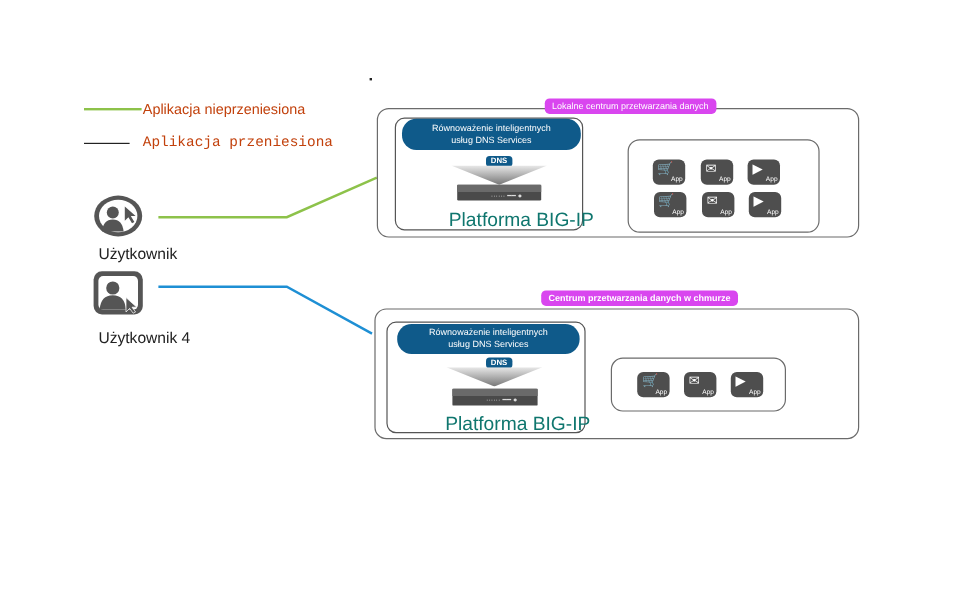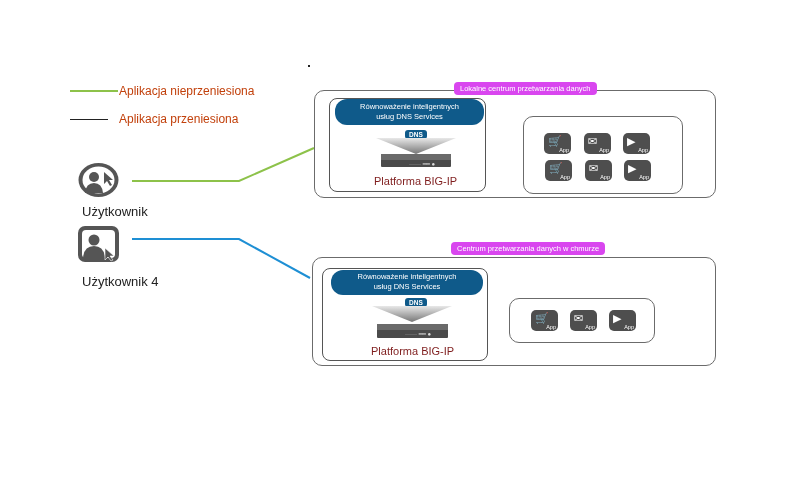--- a/index.html
+++ b/index.html
@@ -11,37 +11,37 @@
   .user-label { position:absolute; font-size:13px; color:#222; }
   svg.conn { position:absolute; left:0; top:0; width:800px; height:500px; pointer-events:none; }
   .dc-box { position:absolute; border:1.5px solid #6b6b6b; border-radius:10px; background:#fff; box-sizing:border-box; }
   .dc-title { position:absolute; background:#d946ef; color:#fff; font-size:7.5px; padding:2px 6px; border-radius:4px; white-space:nowrap; }
   .bigip-box { position:absolute; border:1.5px solid #555; border-radius:8px; background:#fff; box-sizing:border-box; }
   .dns-banner { position:absolute; background:#0f5a8a; color:#fff; font-size:7.5px; text-align:center; line-height:10px; border-radius:12px; }
   .dns-tag { position:absolute; background:#0f5a8a; color:#fff; font-size:6.5px; font-weight:bold; padding:1px 4px; border-radius:3px; }
   .server { position:absolute; background:#4a4a4a; border-radius:1px; }
   .server-top { position:absolute; left:0; right:0; top:0; height:6px; background:#6a6a6a; }
   .server-dots { position:absolute; font-size:6px; color:#ddd; letter-spacing:0; }
-  .platform-label { position:absolute; font-size:11px; color:#7f1d1d; white-space:nowrap; }
+  .platform-label { position:absolute; font-size:16px; color:#0f766e; white-space:nowrap; }
   .apps-box { position:absolute; border:1.5px solid #6b6b6b; border-radius:10px; background:#fff; box-sizing:border-box; }
   .app-tile { position:absolute; width:27px; height:21px; background:#4e4e4e; border-radius:5px; }
   .app-tile .glyph { position:absolute; left:4px; top:1px; font-size:11px; color:#fff; line-height:14px; }
   .app-tile .app-lbl { position:absolute; right:2px; bottom:1px; font-size:5.5px; color:#fff; }
   .dot-mark { position:absolute; width:2px; height:2px; background:#222; }
 </style>
 </head>
 <body>
 
 <div class="dot-mark" style="left:308px;top:65px;"></div>
 
 <div>
   <div class="legend-line" style="left:70px;top:90px;width:48px;background:#8dc24a;"></div>
   <div class="legend-text" style="left:119px;top:84px;">Aplikacja nieprzeniesiona</div>
   <div class="legend-line" style="left:70px;top:119px;width:38px;height:1px;background:#222;"></div>
-  <div class="legend-text" style="left:119px;top:112px;">Aplikacja przeniesiona</div>
+  <div class="legend-text" style="left:119px;top:112px;font-family:Liberation Mono, monospace;">Aplikacja przeniesiona</div>
 </div>
 
 <svg class="conn">
   <polyline points="132,181 239,181 314,148" fill="none" stroke="#8dc24a" stroke-width="2"></polyline>
   <polyline points="132,239 239,239 310,278" fill="none" stroke="#1e8fd4" stroke-width="2"></polyline>
 </svg>
 
 <div class="abs" style="left:77px;top:162px;width:43px;height:36px;">
   <svg width="43" height="36" viewBox="0 0 43 36">
     <ellipse cx="21.5" cy="18" rx="20" ry="17" fill="#555"></ellipse>
@@ -110,21 +110,21 @@
       <span class="glyph">✉</span>
       <span class="app-lbl">App</span>
     </div>
     <div class="app-tile" style="left: 624px; top: 160px;">
       <span class="glyph">▶</span>
       <span class="app-lbl">App</span>
     </div>
   </div>
 
 <div class="dc-box" style="left:312px;top:257px;width:404px;height:109px;"></div>
-<div class="dc-title" style="left:451px;top:242px;">Centrum przetwarzania danych w chmurze</div>
+<div class="dc-title" style="left:451px;top:242px;font-weight:bold;">Centrum przetwarzania danych w chmurze</div>
 
 <div class="bigip-box" style="left:322px;top:268px;width:166px;height:93px;"></div>
 <div class="dns-banner" style="left:331px;top:270px;width:152px;height:25px;padding-top:2px;box-sizing:border-box;">
   <div>Równoważenie inteligentnych</div>
   <div>usług DNS Services</div>
 </div>
 <div class="dns-tag" style="left:405px;top:298px;">DNS</div>
 <svg class="abs" style="left:372px;top:306px;" width="80" height="16">
   <defs>
       <linearGradient id="fg2" x1="0" y1="0" x2="0" y2="1">

